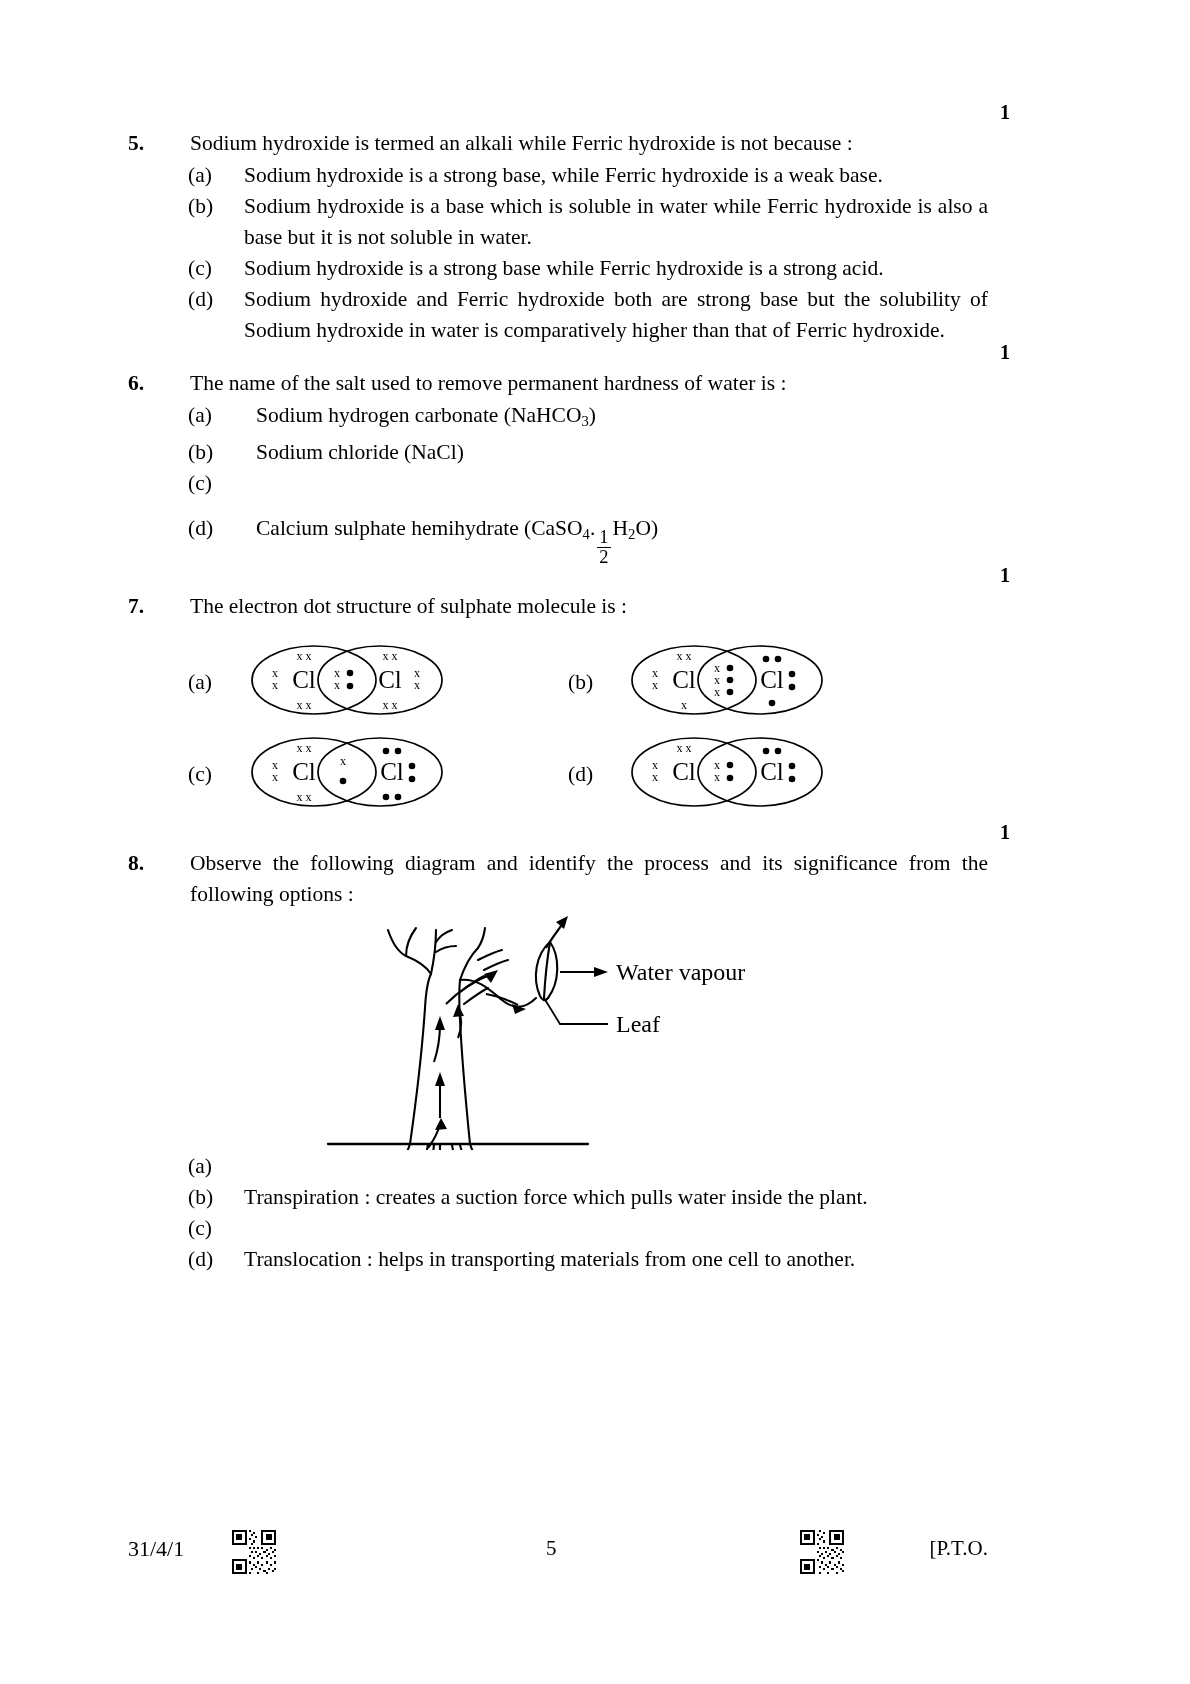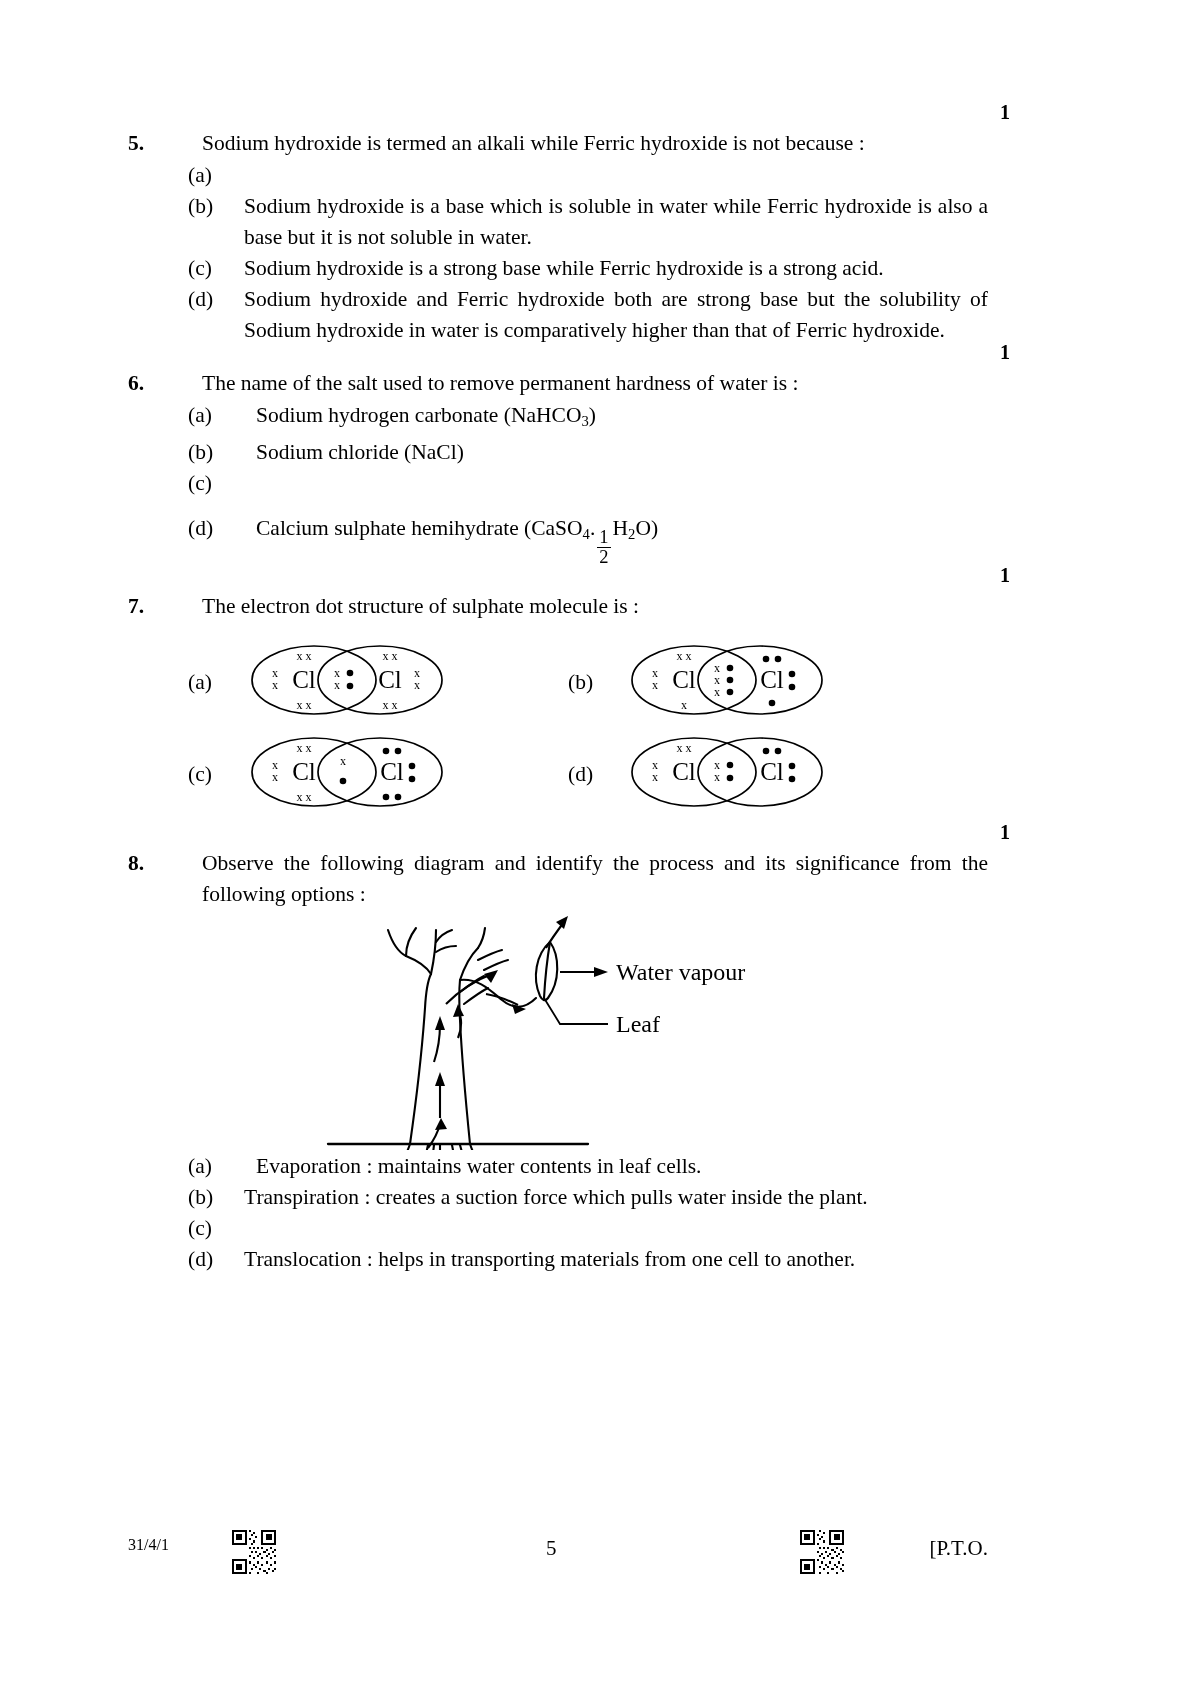--- a/index.html
+++ b/index.html
@@ -43,21 +43,20 @@
     font-weight: bold;
     font-size: 21.5px;
     line-height: 31px;
   }
   .q-text {
     flex: 1 1 auto;
     font-size: 21.5px;
     line-height: 31px;
     text-align: justify;
     text-justify: inter-word;
-    margin-left: 12px;
   }
   .q-text.justify-all > span {
     display: block;
   }
   .marks {
     position: absolute;
     right: -22px;
     font-weight: bold;
     font-size: 20px;
     line-height: 31px;
@@ -135,21 +134,21 @@
     position: absolute;
     left: 128px;
     top: 1528px;
     width: 860px;
     height: 60px;
   }
   .foot-code {
     position: absolute;
     left: 0;
     top: 8px;
-    font-size: 16px;
+    font-size: 22px;
   }
   .qr-left { position: absolute; left: 104px; top: 2px; }
   .qr-right { position: absolute; left: 672px; top: 2px; }
   .foot-page {
     position: absolute;
     left: 418px;
     top: 8px;
     font-size: 21px;
   }
   .foot-pto {
@@ -169,20 +168,21 @@
       <div class="q-head">
         <div class="q-num">5.</div>
         <div class="q-text justify-all">
           <span>Sodium hydroxide is termed an alkali while Ferric hydroxide is not because :</span>
         </div>
       </div>
       <div class="marks" style="top:-31px">1</div>
       <div class="opts">
         <div class="opt">
           <div class="opt-lbl">(a)</div>
+          <div class="opt-body">Sodium hydroxide is a strong base, while Ferric hydroxide is a weak base.</div>
         </div>
         <div class="opt">
           <div class="opt-lbl">(b)</div>
           <div class="opt-body">Sodium hydroxide is a base which is soluble in water while Ferric hydroxide is also a base but it is not soluble in water.</div>
         </div>
         <div class="opt">
           <div class="opt-lbl">(c)</div>
           <div class="opt-body">Sodium hydroxide is a strong base while Ferric hydroxide is a strong acid.</div>
         </div>
         <div class="opt">
@@ -432,21 +432,20 @@
 
           <text x="328" y="68" font-family="Liberation Serif, serif" font-size="24">Water vapour</text>
           <text x="328" y="120" font-family="Liberation Serif, serif" font-size="24">Leaf</text>
           <text x="18" y="266" font-family="Liberation Serif, serif" font-size="24">Water</text>
         </svg>
       </div>
 
       <div class="opts">
         <div class="opt">
           <div class="opt-lbl">(a)</div>
-          <div class="opt-body nojust">Evaporation : maintains water contents in leaf cells.</div>
         </div>
         <div class="opt">
           <div class="opt-lbl">(b)</div>
           <div class="opt-body">Transpiration : creates a suction force which pulls water inside the plant.</div>
         </div>
         <div class="opt">
           <div class="opt-lbl">(c)</div>
         </div>
         <div class="opt">
           <div class="opt-lbl">(d)</div>

